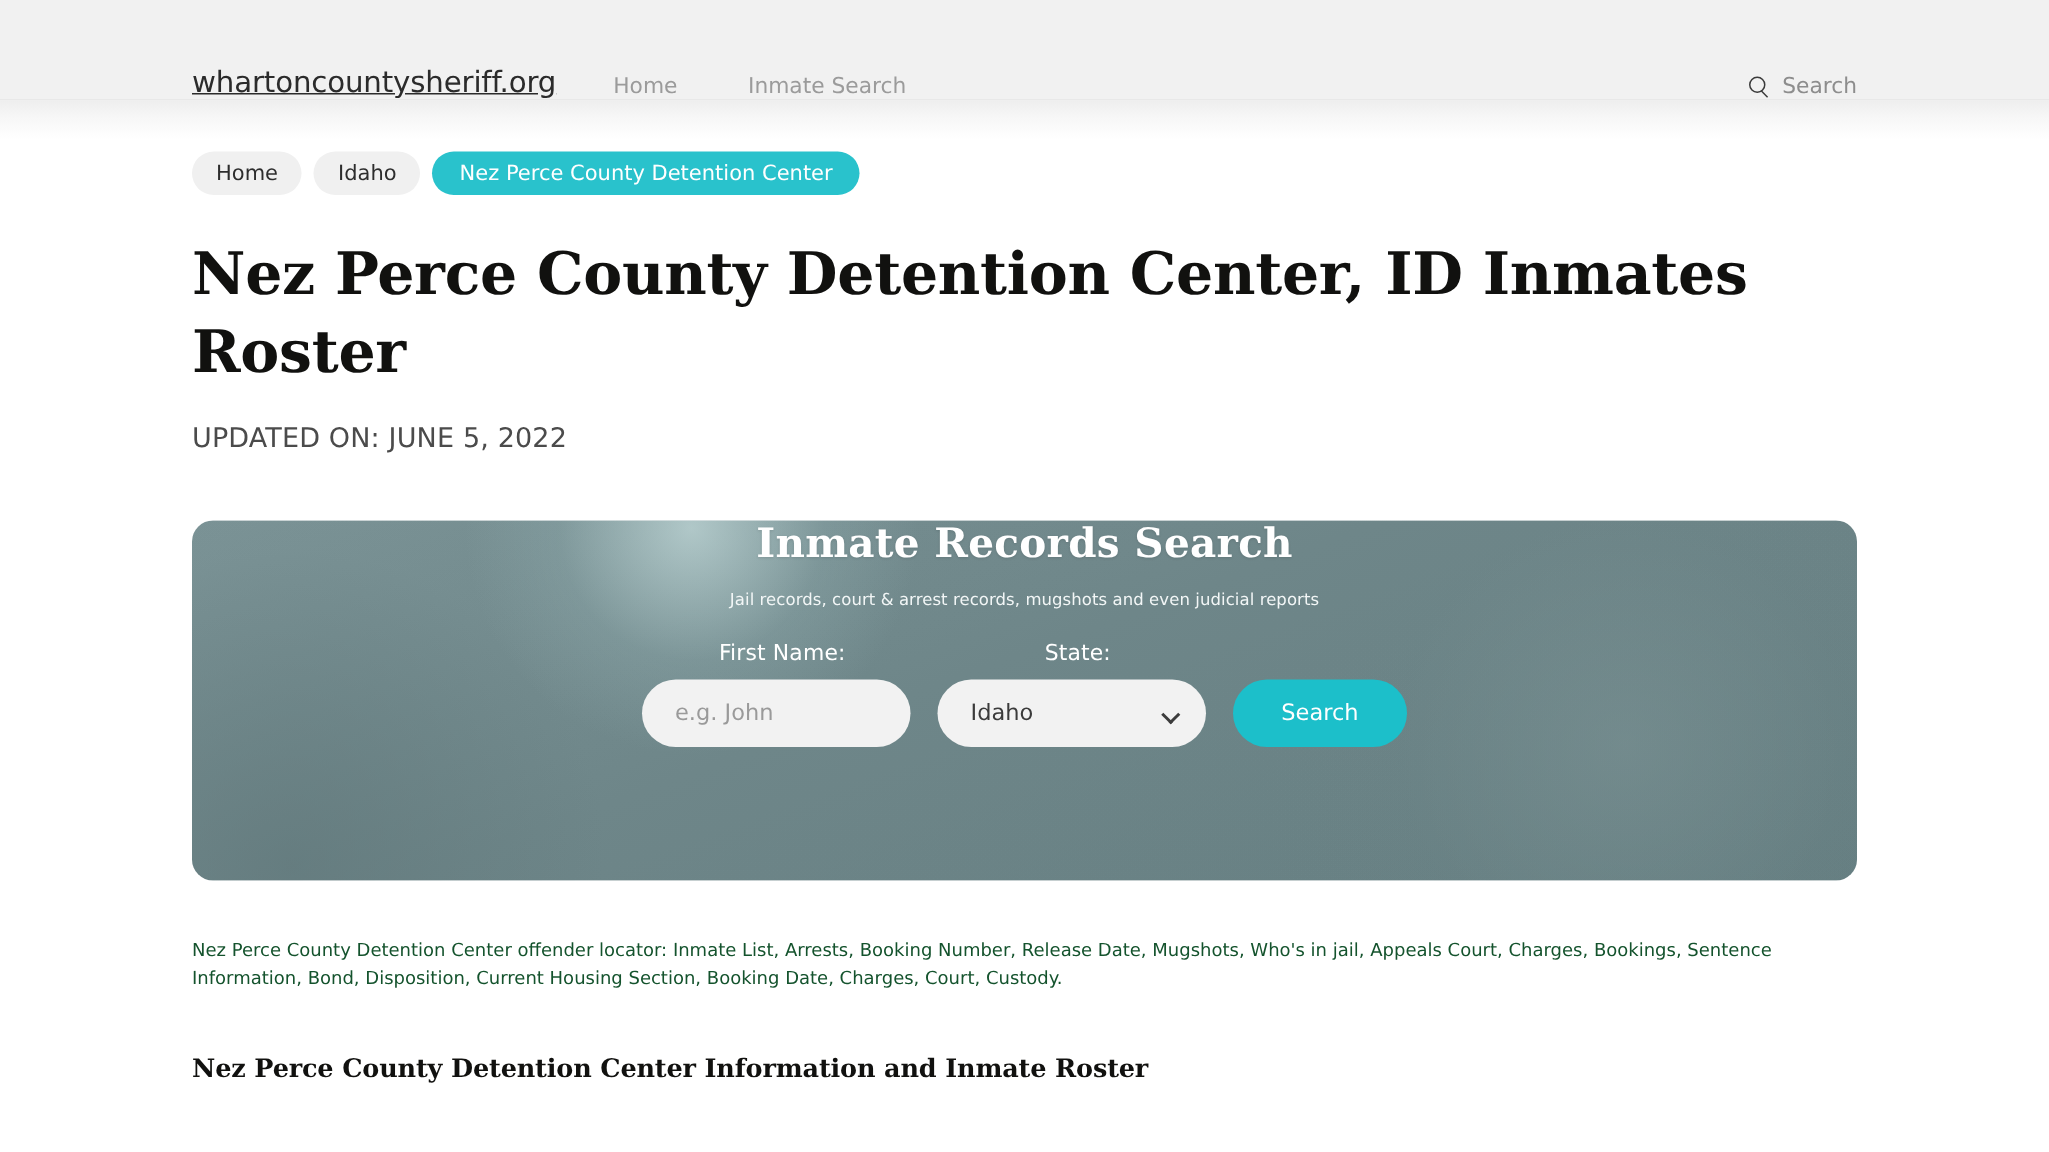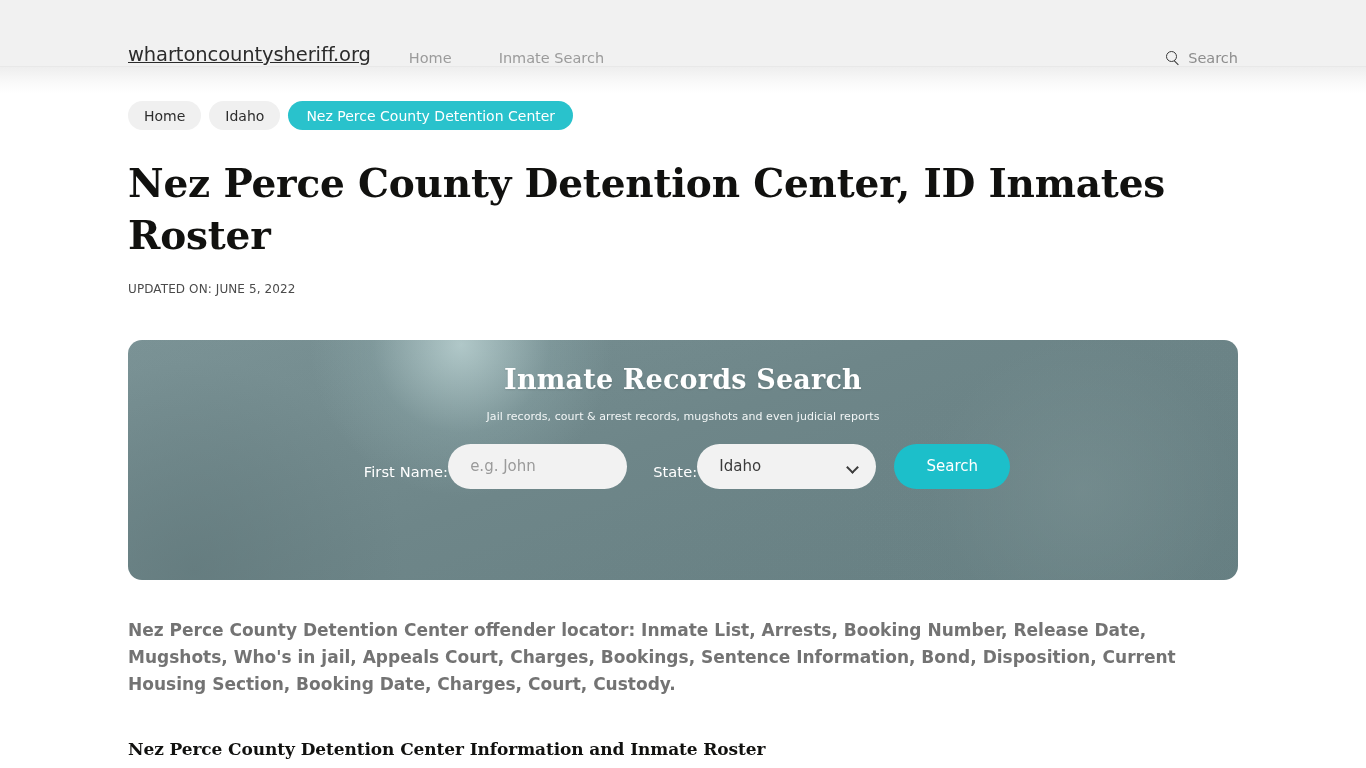--- a/index.html
+++ b/index.html
@@ -127,21 +127,21 @@
     font-weight: 700;
     font-size: 39px;
     line-height: 1.33;
     letter-spacing: -0.2px;
     color: #11110f;
     margin: 0 0 0 0;
     max-width: 1090px;
   }
   .updated-on {
     margin-top: 20px;
-    font-size: 12px;
+    font-size: 18px;
     color: #4b4b4b;
     letter-spacing: 0.1px;
   }
 
   
   .records-panel {
     position: relative;
     margin-top: 44px;
     height: 240px;
     border-radius: 14px;
@@ -150,21 +150,20 @@
     background-image:
       radial-gradient(circle 210px at 30% 2%, rgba(193,216,216,0.78) 0%, rgba(150,178,180,0.30) 42%, rgba(120,150,152,0.0) 72%),
       radial-gradient(circle 250px at 86% 62%, rgba(123,146,148,0.55) 0%, rgba(110,134,137,0.12) 60%, rgba(110,134,137,0) 100%),
       radial-gradient(circle 300px at 6% 96%, rgba(96,119,122,0.65) 0%, rgba(110,134,137,0.05) 70%),
       linear-gradient(160deg, #7b9396 0%, #6e8689 45%, #657e81 100%);
   }
   .panel-body {
     position: relative;
     z-index: 2;
     text-align: center;
-    padding-top: 24px;
   }
   .panel-title {
     font-family: "DejaVu Serif", "Liberation Serif", serif;
     font-weight: 700;
     font-size: 27px;
     color: #ffffff;
     letter-spacing: 0.2px;
     margin: 0;
     text-shadow: 0 1px 2px rgba(0,0,0,0.12);
   }
@@ -177,22 +176,22 @@
 
   .search-form {
     margin-top: 21px;
     display: flex;
     justify-content: center;
     align-items: flex-end;
     gap: 18px;
   }
   .field {
     display: flex;
-    flex-direction: row;
-    align-items: flex-end;
+    flex-direction: column;
+    align-items: center;
   }
   .field-label {
     font-size: 14.6px;
     color: #ffffff;
     margin-bottom: 9px;
     padding-left: 8px;
     letter-spacing: 0.1px;
   }
   .pill-input {
     width: 179px;
@@ -245,25 +244,24 @@
     background: #1cbfca;
     color: #ffffff;
     font-size: 15px;
     font-family: "DejaVu Sans", "Liberation Sans", sans-serif;
     cursor: pointer;
   }
 
   
   .locator-text {
     margin-top: 37px;
-    font-size: 17px;
+    font-size: 12px;
     line-height: 1.6;
-    color: #737373;
+    color: #14532d;
     max-width: 1095px;
-    font-weight: bold;
   }
   .section-heading {
     font-family: "DejaVu Serif", "Liberation Serif", serif;
     font-weight: 700;
     font-size: 17px;
     color: #11110f;
     margin: 41px 0 0 0;
     letter-spacing: -0.1px;
   }
 </style>

